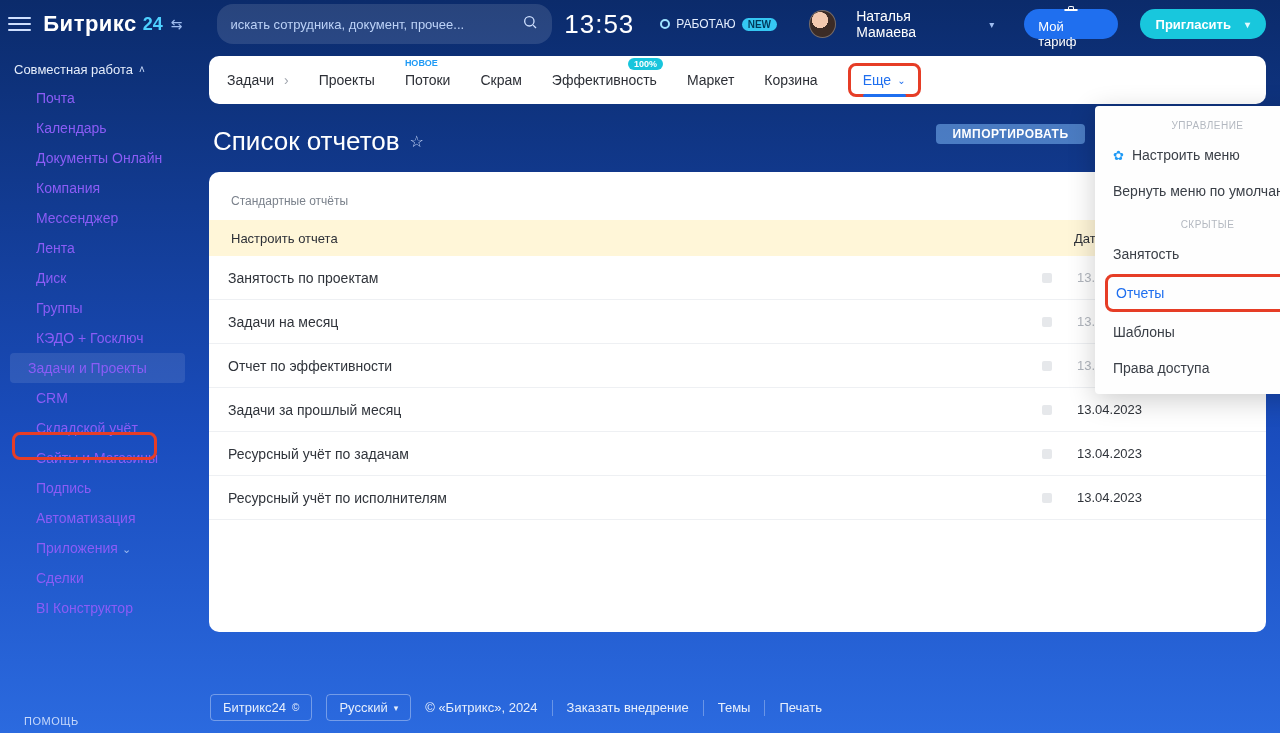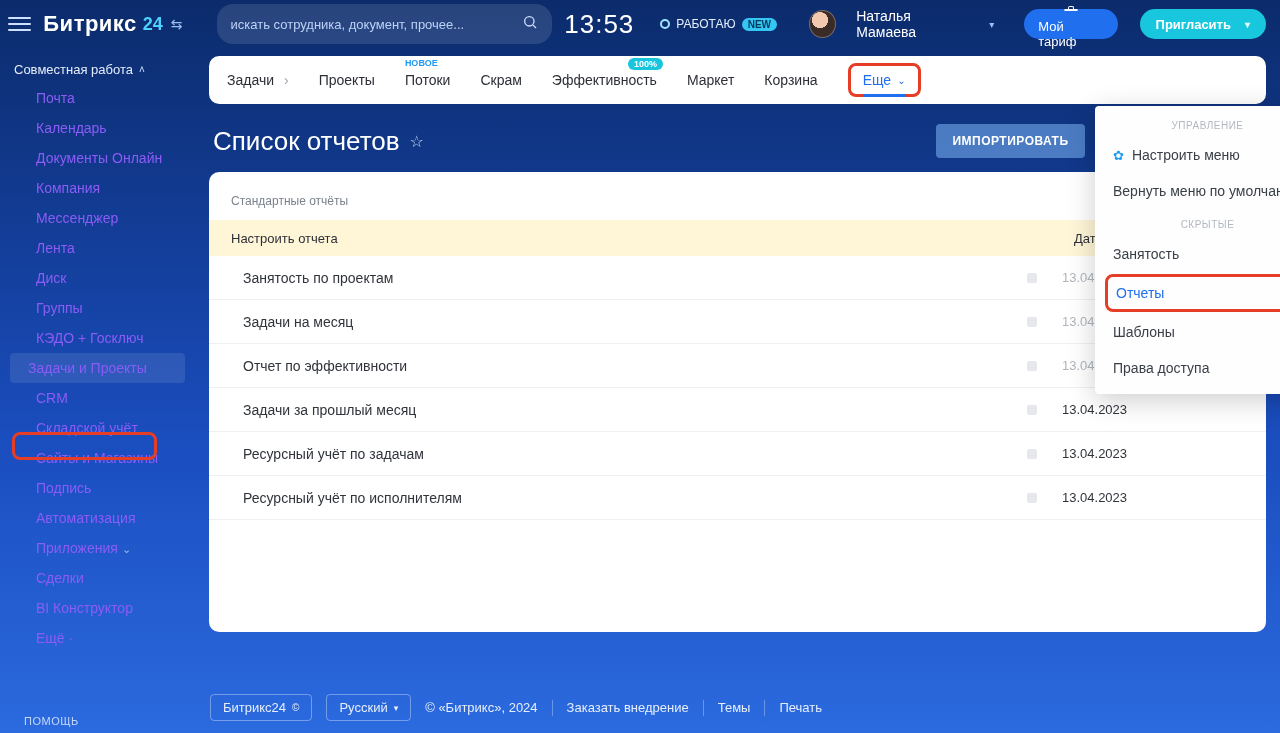--- a/index.html
+++ b/index.html
@@ -51,31 +51,31 @@
 .sup.blue{color:#1f9af5;}
 .sup.pill{background:#18c5dc;color:#fff;padding:1px 6px;border-radius:8px;right:-6px;}
 .tab.tasks::after{content:"›";color:#a0a5ae;margin-left:6px;font-size:14px;}
 .tab-more{font-size:14px;color:#1f6fef;cursor:pointer;display:flex;align-items:center;gap:6px;border:3px solid #e63d26;border-radius:8px;padding:6px 12px;position:relative;}
 .tab-more .under{position:absolute;bottom:-3px;left:12px;right:12px;height:3px;background:#1f6fef;border-radius:2px;}
 
 .page-head{display:flex;align-items:center;gap:10px;margin:20px 4px 14px 4px;}
 .page-title{font-size:26px;font-weight:400;color:#fff;}
 .star-ic{color:#c8d8fa;font-size:16px;}
 .head-actions{margin-left:auto;display:flex;gap:10px;}
-.btn-ghost{background:rgba(134,194,255,.5);color:#fff;font-size:12px;font-weight:700;letter-spacing:.5px;height:34px;border-radius:4px;padding:0 16px;display:flex;align-items:center;filter:blur(.3px);}
+.btn-ghost{background:rgba(134,194,255,.5);color:#fff;font-size:12px;font-weight:700;letter-spacing:.5px;height:20px;border-radius:4px;padding:0 16px;display:flex;align-items:center;filter:blur(.3px);}
 .btn-add{background:#35c7f3;color:#fff;font-size:12px;font-weight:700;letter-spacing:.5px;height:34px;border-radius:4px;padding:0 16px;display:flex;align-items:center;gap:8px;cursor:pointer;}
 .plus{font-size:14px;font-weight:700;}
 
 .content-card{background:#fff;border-radius:10px;min-height:460px;color:#2c2f36;position:relative;}
 .cc-sub{padding:22px 22px 12px 22px;font-size:12px;color:#7b828c;}
 .tbl-head{background:#fff6d8;height:36px;display:flex;align-items:center;padding:0 22px;font-size:13px;color:#2c2f36;}
 .th-name{flex:1;}
 .th-check{width:60px;text-align:center;}
 .th-date{width:170px;}
-.row{height:44px;display:flex;align-items:center;padding:0 34px;border-bottom:1px solid #eef0f3;font-size:14px;color:#30343b;}
+.row{height:44px;display:flex;align-items:center;padding:0 19px;border-bottom:1px solid #eef0f3;font-size:14px;color:#30343b;}
 .row .c1{flex:1;}
 .row .c2{width:60px;text-align:center;}
 .row .c2 .box{display:inline-block;width:10px;height:10px;background:#e6e8eb;border-radius:2px;}
 .row .c3{width:170px;color:#30343b;font-size:13px;}
 .row.dimmed .c3{color:#b0b5bd;filter:blur(.4px);}
 
 
 .dropdown{position:absolute;left:900px;top:58px;width:225px;background:#fefefe;border-radius:4px;box-shadow:0 6px 28px rgba(0,0,0,.2);color:#333;z-index:50;padding:4px 0 8px 0;}
 .dd-label{font-size:10px;color:#b3b8c0;text-align:center;padding:10px 0 6px 0;letter-spacing:.5px;}
 .dd-item{padding:10px 18px;font-size:14px;color:#3a3f47;cursor:pointer;display:flex;align-items:center;gap:8px;}
@@ -149,21 +149,20 @@
         <div class="sb-item">КЭДО + Госключ</div>
         <div class="sb-item highlighted">Задачи и Проекты</div>
         <div class="sb-item">CRM</div>
         <div class="sb-item">Складской учёт</div>
         <div class="sb-item">Сайты и Магазины</div>
         <div class="sb-item">Подпись</div>
         <div class="sb-item">Автоматизация</div>
         <div class="sb-item with-chev">Приложения</div>
         <div class="sb-item">Сделки</div>
         <div class="sb-item">BI Конструктор</div>
-        <div class="sb-item">Ещё ·</div>
       </div>
   </div>
   <div class="hl-frame-1"></div>
   <div class="sb-help">помощь</div>
 
   <div class="main">
     <div class="tabs-card">
       <div class="tab tasks">Задачи</div>
       <div class="tab">Проекты</div>
       <div class="tab">

